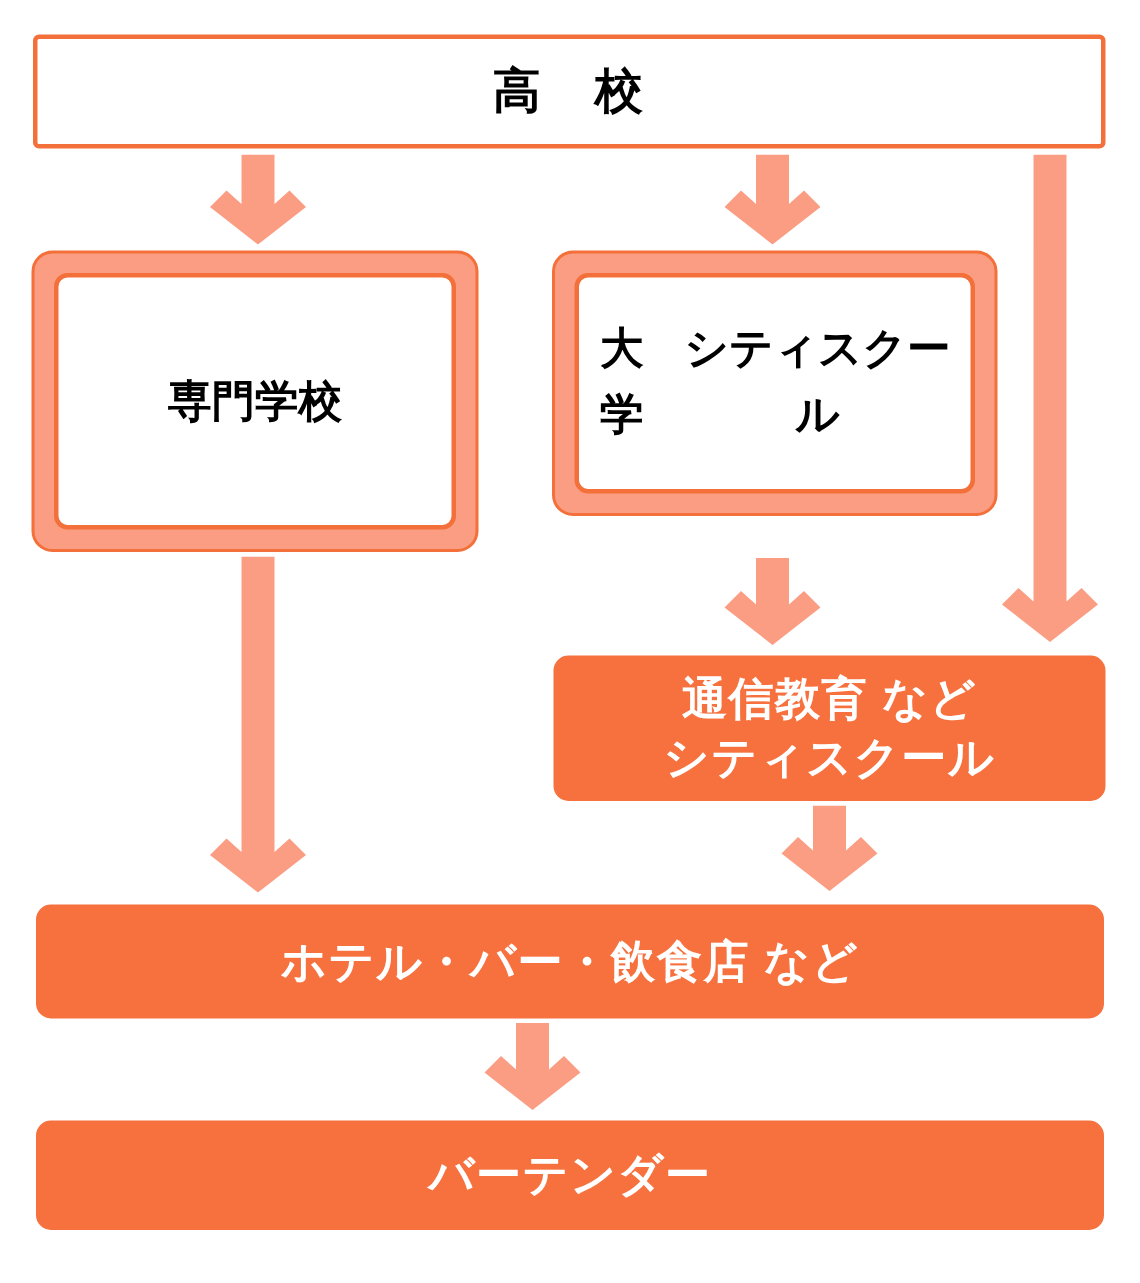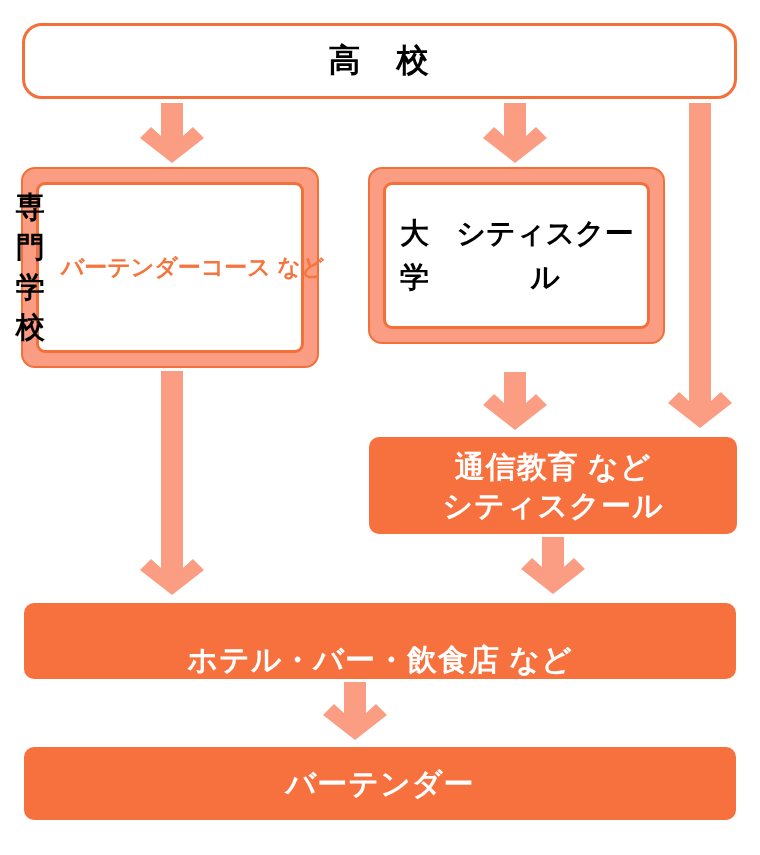--- a/index.html
+++ b/index.html
@@ -20,21 +20,21 @@
     position:relative;
     width:760px;height:855px;
     background:#ffffff;
     overflow:hidden;
   }
   .abs{position:absolute;}
   
   .box-outline{
     background:#ffffff;
     border:3px solid var(--orange-border);
-    border-radius:20px;
+    border-radius:4px;
     display:flex;align-items:center;justify-content:center;
   }
   .title-black{
     color:var(--text-black);
     font-size:32px;
     letter-spacing:2px;
     white-space:pre;
   }
   
   .box-frame{
@@ -84,21 +84,20 @@
     <polygon points="21,0 43,0 43,33 53,24 64,35 32,60 0,35 11,24 21,33"></polygon>
   </svg>
 
   <svg class="abs arrow" style="left:668px;top:103px;" width="64" height="325" viewBox="0 0 64 325">
     <polygon points="21,0 43,0 43,298 53,289 64,300 32,325 0,300 11,289 21,298"></polygon>
   </svg>
 
   <div class="abs box-frame" style="left:21px;top:167px;width:298px;height:201px;">
     <div class="box-frame-inner">
       <span class="frame-title">専門学校</span>
-      <span class="frame-sub">バーテンダーコース など</span>
     </div>
   </div>
 
   <div class="abs box-frame" style="left:368px;top:167px;width:297px;height:177px;padding-left:40px;">
     <div class="box-frame-inner" style="gap:0;">
       <span class="frame-line">大学</span>
       <span class="frame-line">シティスクール</span>
     </div>
   </div>
 
@@ -112,21 +111,21 @@
 
   <div class="abs box-solid" style="left:369px;top:437px;width:368px;height:97px;">
     <span class="solid-label">通信教育 など</span>
     <span class="solid-label">シティスクール</span>
   </div>
 
   <svg class="abs arrow" style="left:521px;top:537px;" width="64" height="57" viewBox="0 0 64 57">
     <polygon points="21,0 43,0 43,30 53,21 64,32 32,57 0,32 11,21 21,30"></polygon>
   </svg>
 
-  <div class="abs box-solid" style="left:24px;top:603px;width:712px;height:76px;justify-content:flex-end;">
+  <div class="abs box-solid" style="left:24px;top:603px;width:712px;height:76px;">
     <span class="solid-label">ホテル・バー・飲食店 など</span>
   </div>
 
   <svg class="abs arrow" style="left:323px;top:682px;" width="64" height="58" viewBox="0 0 64 58">
     <polygon points="21,0 43,0 43,31 53,22 64,33 32,58 0,33 11,22 21,31"></polygon>
   </svg>
 
   <div class="abs box-solid" style="left:24px;top:747px;width:712px;height:73px;">
     <span class="solid-label">バーテンダー</span>
   </div>

